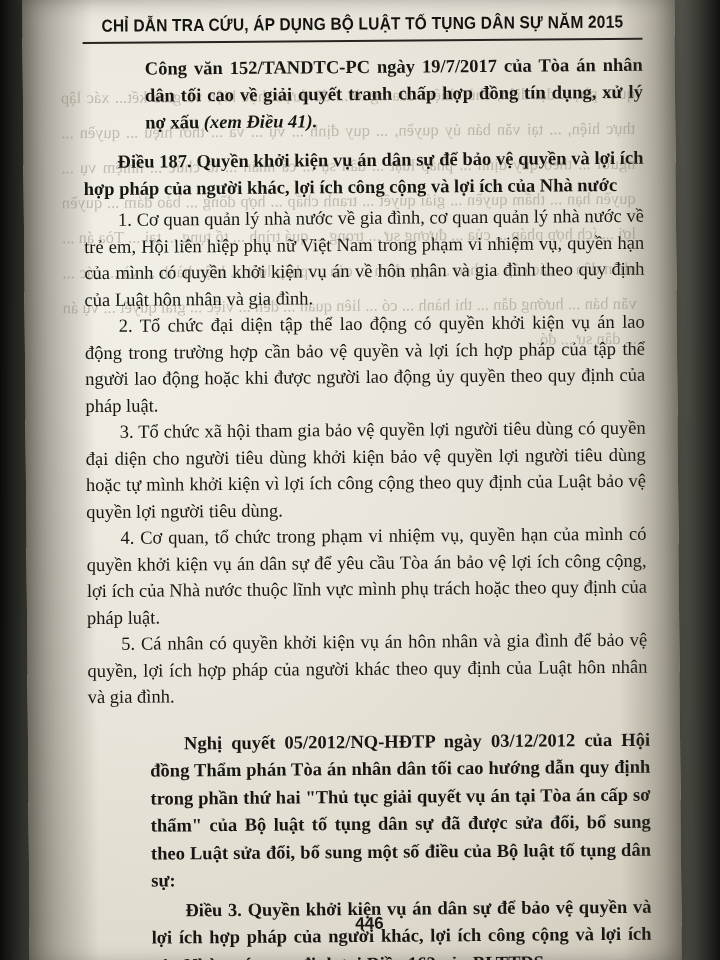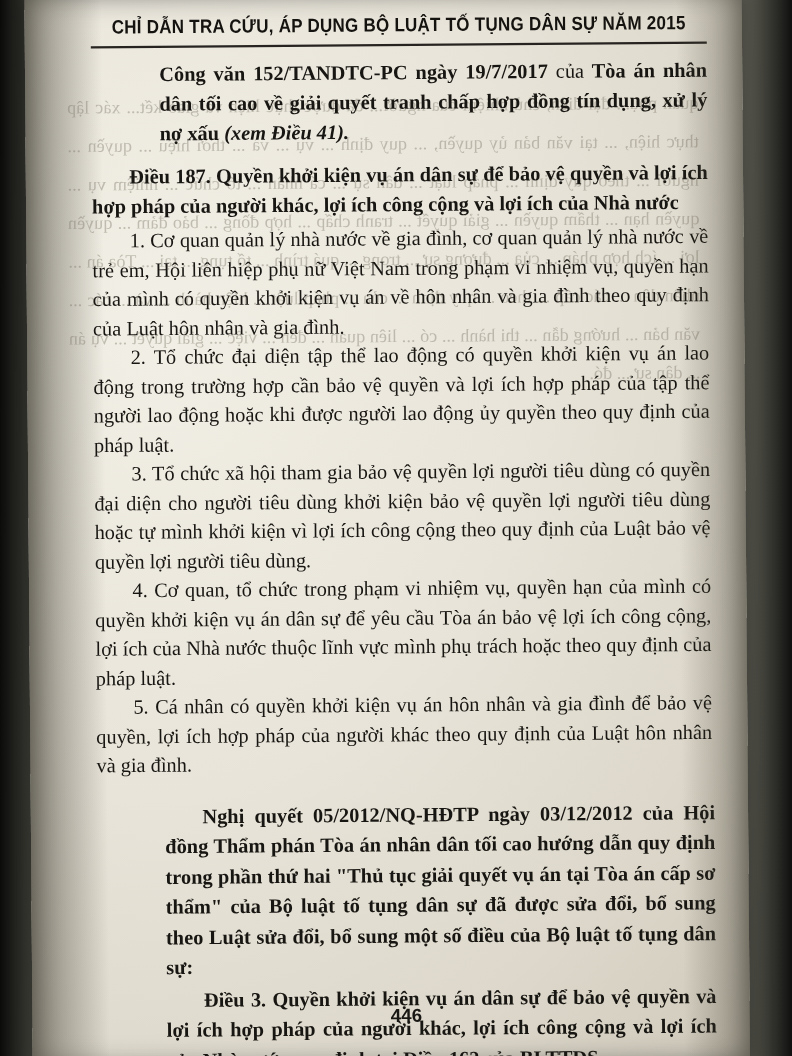--- a/index.html
+++ b/index.html
@@ -119,21 +119,21 @@
 
   .quote {
     font-weight: bold;
     margin-left: 62px;
     width: 498px;
     font-size: 18.5px;
     line-height: 27px;
     text-align: justify;
   }
   .quote .ital { font-style: italic; font-weight: bold; }
-  .quote .reg { font-weight: normal; font-style: normal; }
+  .quote .reg { font-weight: bold; font-style: normal; }
 
   .heading {
     font-weight: bold;
     font-size: 18.5px;
     line-height: 27px;
     text-align: justify;
     margin-top: 12px;
     margin-bottom: 4px;
     text-indent: 34px;
   }

